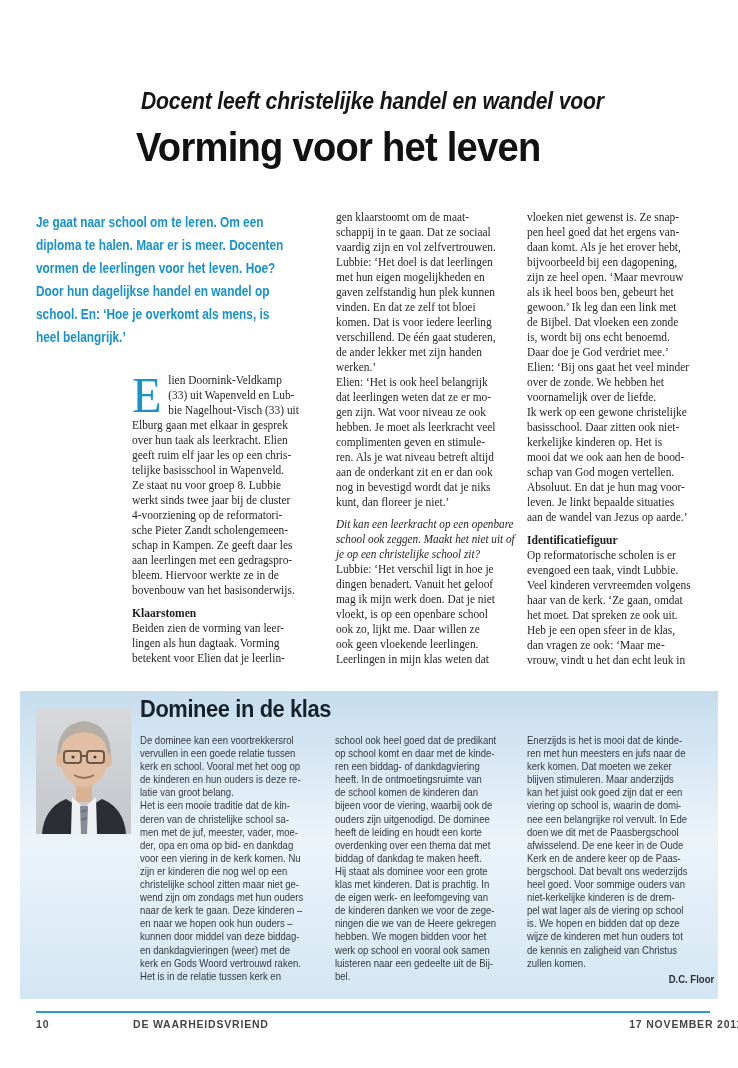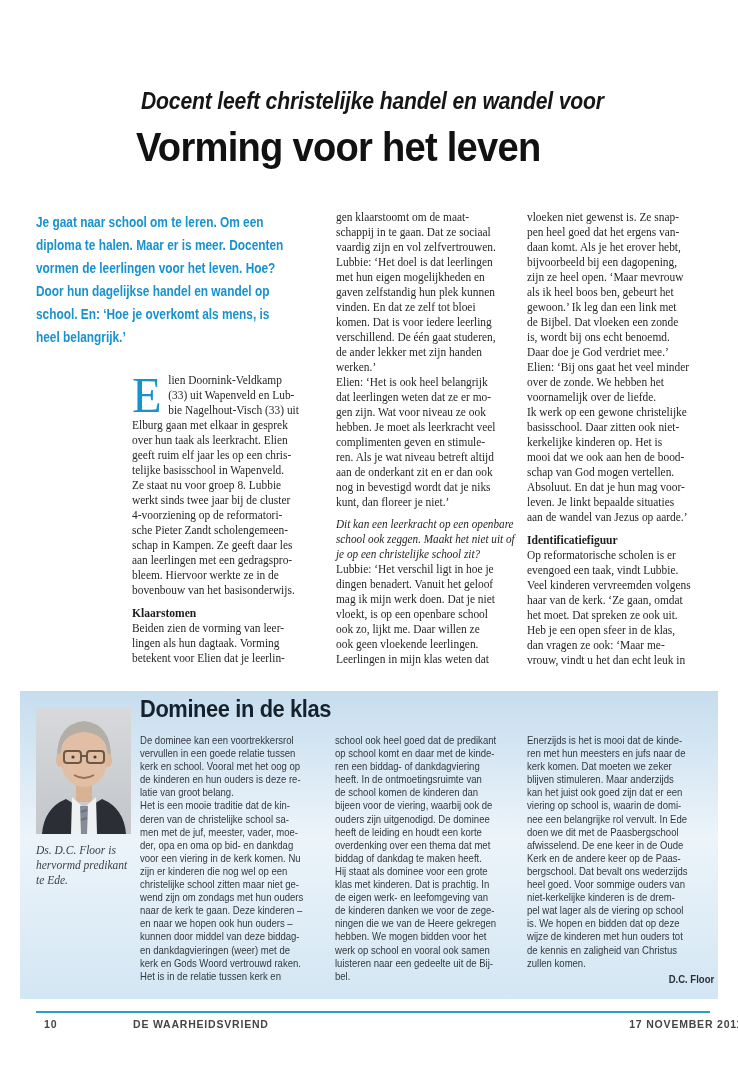--- a/index.html
+++ b/index.html
@@ -85,21 +85,21 @@
   
   .footer-rule {
     position:absolute; left:36px; top:1003px; width:674px; height:2px;
     background:#2b9fc2;
   }
   .footer-text {
     position:absolute; top:1010px;
     font-family:"Liberation Sans", sans-serif;
     font-size:10.5px; font-weight:700; letter-spacing:0.8px; color:#454545;
   }
-  .footer-page { left:44px; letter-spacing:1px; }
+  .footer-page { left:36px; letter-spacing:1px; }
   .footer-mag  { left:133px;text-align:center; }
   .footer-date { right:28px; }
 </style>
 </head>
 <body>
 
 <div class="page">
 
   <div class="kicker">Docent leeft christelijke handel en wandel voor</div>
   <h1 class="title">Vorming voor het leven</h1>
@@ -219,23 +219,20 @@
       </g>
       <circle cx="37" cy="49" r="1.6" fill="#4c3d30"></circle>
       <circle cx="59" cy="49" r="1.6" fill="#4c3d30"></circle>
       <path d="M38 67 Q48 73 58 67" fill="none" stroke="#9a6f55" stroke-width="2"></path>
       <path d="M6 126 Q8 100 30 91 L48 102 L66 91 Q88 100 90 126 Z" fill="#2b2e35"></path>
       <path d="M36 89 L48 100 L60 89 L61 126 L35 126 Z" fill="#eef0f2"></path>
       <polygon points="44,98 52,98 51,126 45,126" fill="#858b97"></polygon>
       <line x1="45" y1="104" x2="51" y2="102" stroke="#6b717e" stroke-width="2"></line>
       <line x1="45" y1="112" x2="51" y2="110" stroke="#6b717e" stroke-width="2"></line>
     </svg>
-    <div class="caption pre">Ds. D.C. Floor is
-hervormd predikant
-te Ede.</div>
     <div class="box-title">Dominee in de klas</div>
     <div class="box-col bc1 pre">De dominee kan een voortrekkersrol
 vervullen in een goede relatie tussen
 kerk en school. Vooral met het oog op
 de kinderen en hun ouders is deze re-
 latie van groot belang.
 Het is een mooie traditie dat de kin-
 deren van de christelijke school sa-
 men met de juf, meester, vader, moe-
 der, opa en oma op bid- en dankdag

